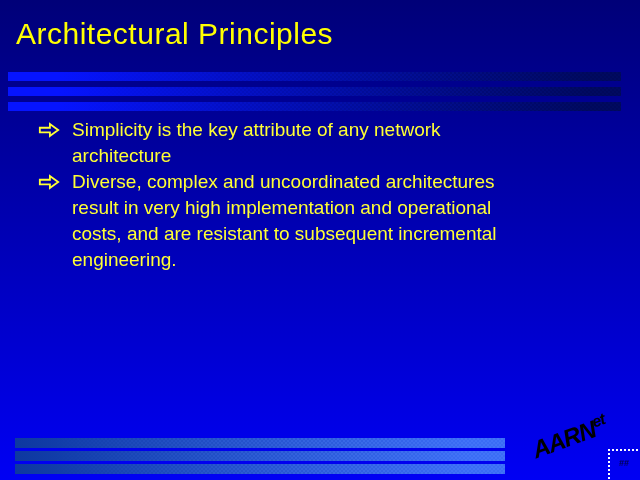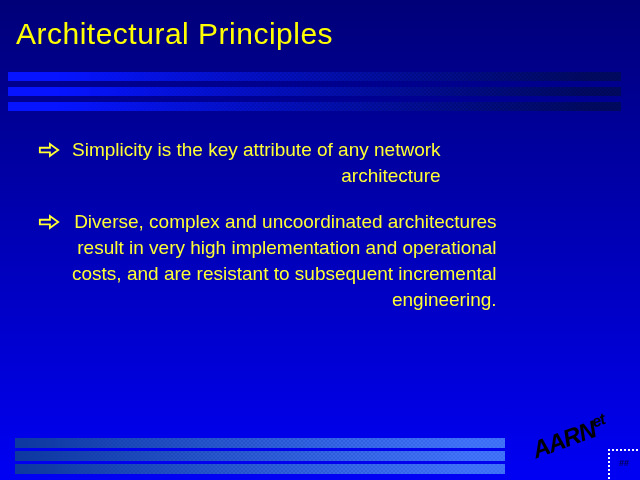--- a/index.html
+++ b/index.html
@@ -3,21 +3,21 @@
 <meta charset="utf-8">
 <style>
   html,body{margin:0;padding:0;}
   body{
     width:640px;height:480px;overflow:hidden;position:relative;
     font-family:"Liberation Sans","DejaVu Sans",sans-serif;
     background:linear-gradient(180deg,
       var(--background-top,#000078) 0%,
       var(--background-bottom,#0000f4) 100%);
   }
-  .slide{position:absolute;inset:0;text-align:right;}
+  .slide{position:absolute;inset:0;}
 
   
   .title{
     position:absolute;left:16px;top:17px;
     font-size:30px;font-weight:400;letter-spacing:0.5px;
     color:var(--title-text,#ffff00);
     white-space:nowrap;
   }
 
   
@@ -47,21 +47,21 @@
   }
   .stripes-bottom .stripe::after{
     background:repeating-conic-gradient(rgba(90,140,255,0.45) 0% 25%, transparent 0% 50%);
     background-size:4px 4px;
     -webkit-mask-image:linear-gradient(90deg,transparent 6%,#000 70%);
     mask-image:linear-gradient(90deg,transparent 6%,#000 70%);
   }
 
   
   .bullets{position:absolute;left:38px;top:117px;width:560px;}
-  .bullet{display:flex;align-items:flex-start;margin-top:20px;}
+  .bullet{display:flex;align-items:flex-start;}
   .bullet + .bullet{}
   .arrow{
     flex:0 0 auto;width:22px;height:16px;margin-top:5px;
     color:var(--body-text,#ffff33);
   }
   .arrow svg{display:block;width:22px;height:16px;}
   .btext{
     margin-left:12px;
     font-size:19px;line-height:26px;
     color:var(--body-text,#ffff00);

